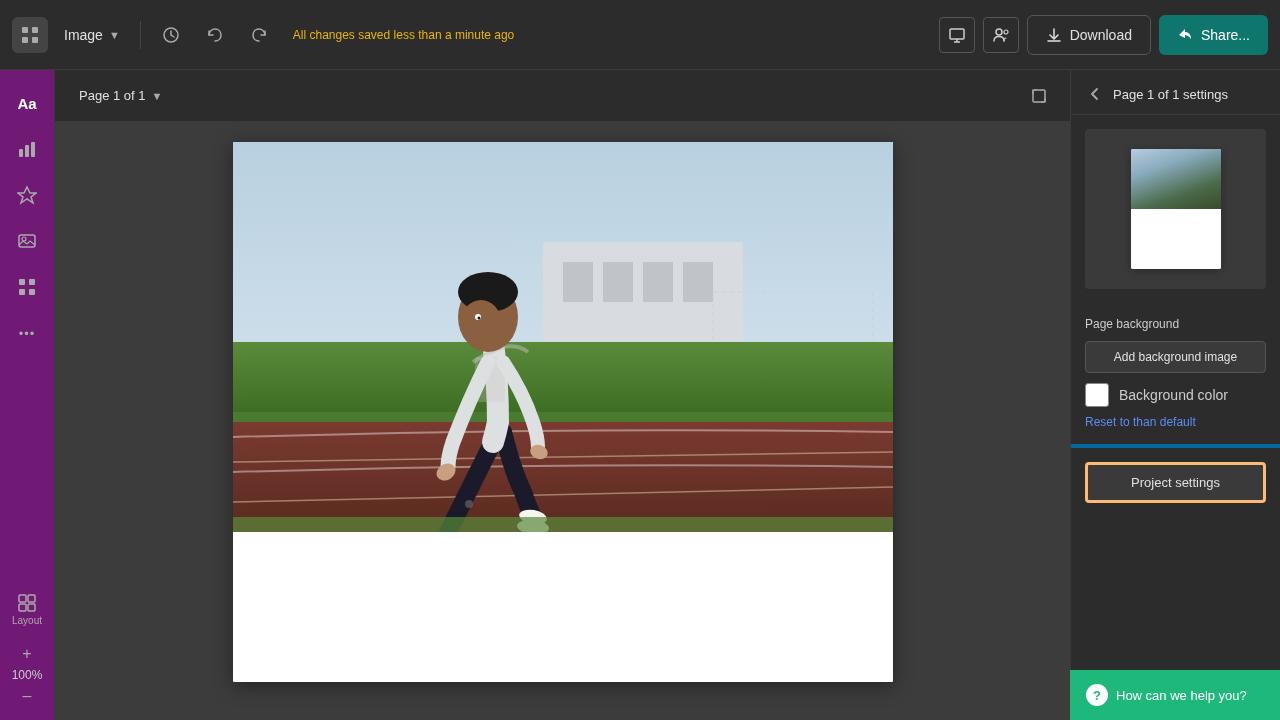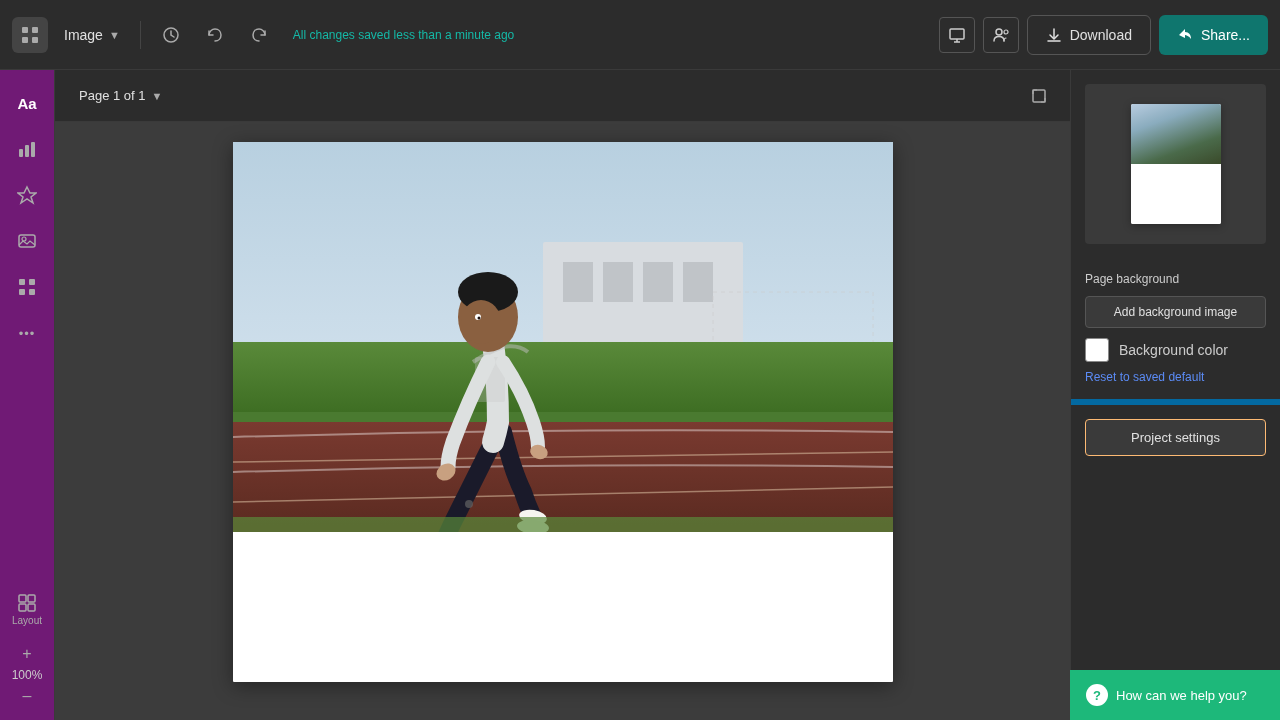--- a/index.html
+++ b/index.html
@@ -28,21 +28,21 @@
       border-radius: 4px;
     }
     .topbar-title-btn .chevron { font-size: 11px; color: #aaa; }
     .topbar-divider { width: 1px; height: 28px; background: #444; margin: 0 4px; }
     .topbar-icon-btn {
       width: 36px; height: 36px; background: transparent; border: none;
       border-radius: 4px; cursor: pointer; display: flex; align-items: center;
       justify-content: center; color: #ccc; font-size: 16px;
     }
     .topbar-autosave {
-      flex: 1; color: #14b8a6; font-size: 12px; margin-left: 8px;
+      flex: 1; color: #eab308; font-size: 12px; margin-left: 8px;
     }
     .topbar-right { display: flex; align-items: center; gap: 8px; margin-left: auto; }
     .btn-present {
       width: 36px; height: 36px; background: transparent; border: 1px solid #555;
       border-radius: 4px; cursor: pointer; display: flex; align-items: center;
       justify-content: center; color: #ccc; font-size: 14px;
     }
     .btn-collab {
       width: 36px; height: 36px; background: transparent; border: 1px solid #555;
       border-radius: 4px; cursor: pointer; display: flex; align-items: center;
@@ -153,21 +153,21 @@
       width: 100%; height: 60px; background: linear-gradient(135deg, #7ab, #456 40%, #789);
       position: relative; overflow: hidden;
     }
     .thumbnail-img-inner {
       width: 100%; height: 100%;
       background: linear-gradient(160deg, #b8cce0 0%, #8aacbe 30%, #4a6a4a 70%, #3a4a2a 100%);
     }
     .thumbnail-white { width: 100%; height: 60px; background: #fff; }
 
     
-    .section { padding: 14px; border-bottom: 6px solid #0369a1; }
+    .section { padding: 14px; border-bottom: 4px solid #0369a1; }
     .section-title { color: #ccc; font-size: 12px; font-weight: 500; margin-bottom: 10px; }
     .add-bg-btn {
       width: 100%; padding: 8px; background: #3a3a3a; border: 1px solid #555;
       border-radius: 4px; color: #e0e0e0; font-size: 12px; cursor: pointer;
       text-align: center;
     }
     .bg-color-row {
       display: flex; align-items: center; gap: 10px; margin-top: 10px;
     }
     .color-swatch {
@@ -176,21 +176,21 @@
     }
     .bg-color-label { color: #ccc; font-size: 14px; }
     .reset-link {
       color: #5b8bf5; font-size: 12px; cursor: pointer; margin-top: 8px;
       display: inline-block; background: none; border: none; text-decoration: none;
     }
 
     
     .proj-settings-section { padding: 14px; }
     .proj-settings-btn {
-      width: 100%; padding: 10px; background: #3a3a3a; border: 1px solid #fdba74;
+      width: 100%; padding: 10px; background: #3a3a3a; border: 3px solid #fdba74;
       border-radius: 4px; color: #e0e0e0; font-size: 13px; cursor: pointer;
       text-align: center; font-weight: 500;
     }
 
     
     .help-bar {
       position: fixed; bottom: 0; right: 0; width: 210px;
       background: #1db87a; display: flex; align-items: center; gap: 8px;
       padding: 14px 16px; cursor: pointer; z-index: 100;
     }
@@ -434,40 +434,48 @@
 
             <rect x="0" y="375" width="660" height="15" fill="#5a8a3a" opacity="0.7"></rect>
           </svg>
         </div>
       </div>
       <div class="cursor-dot"></div>
     </div>
   </div>
 
   <div class="right-panel">
+    <div class="panel-header">
+      <button class="panel-back-btn">
+        <svg width="16" height="16" viewBox="0 0 16 16" fill="none">
+          <polyline points="10,3 5,8 10,13" stroke="#aaa" stroke-width="1.8" stroke-linecap="round" stroke-linejoin="round" fill="none"></polyline>
+        </svg>
+      </button>
+      <span class="panel-title">Page 1 of 1 settings</span>
+    </div>
 
     <div class="thumbnail-area">
       <div class="thumbnail-wrapper">
         <div class="thumbnail-card">
           <div class="thumbnail-img">
             <div class="thumbnail-img-inner"></div>
           </div>
           <div class="thumbnail-white"></div>
         </div>
       </div>
     </div>
 
     <div class="section">
       <div class="section-title">Page background</div>
       <button class="add-bg-btn">Add background image</button>
       <div class="bg-color-row">
         <div class="color-swatch"></div>
         <span class="bg-color-label">Background color</span>
       </div>
-      <a class="reset-link">Reset to saved default</a>
+      <a class="reset-link">Reset to than default</a>
     </div>
 
     <div class="proj-settings-section">
       <button class="proj-settings-btn">Project settings</button>
     </div>
   </div>
 
 </div>
 
 <div class="help-bar">

